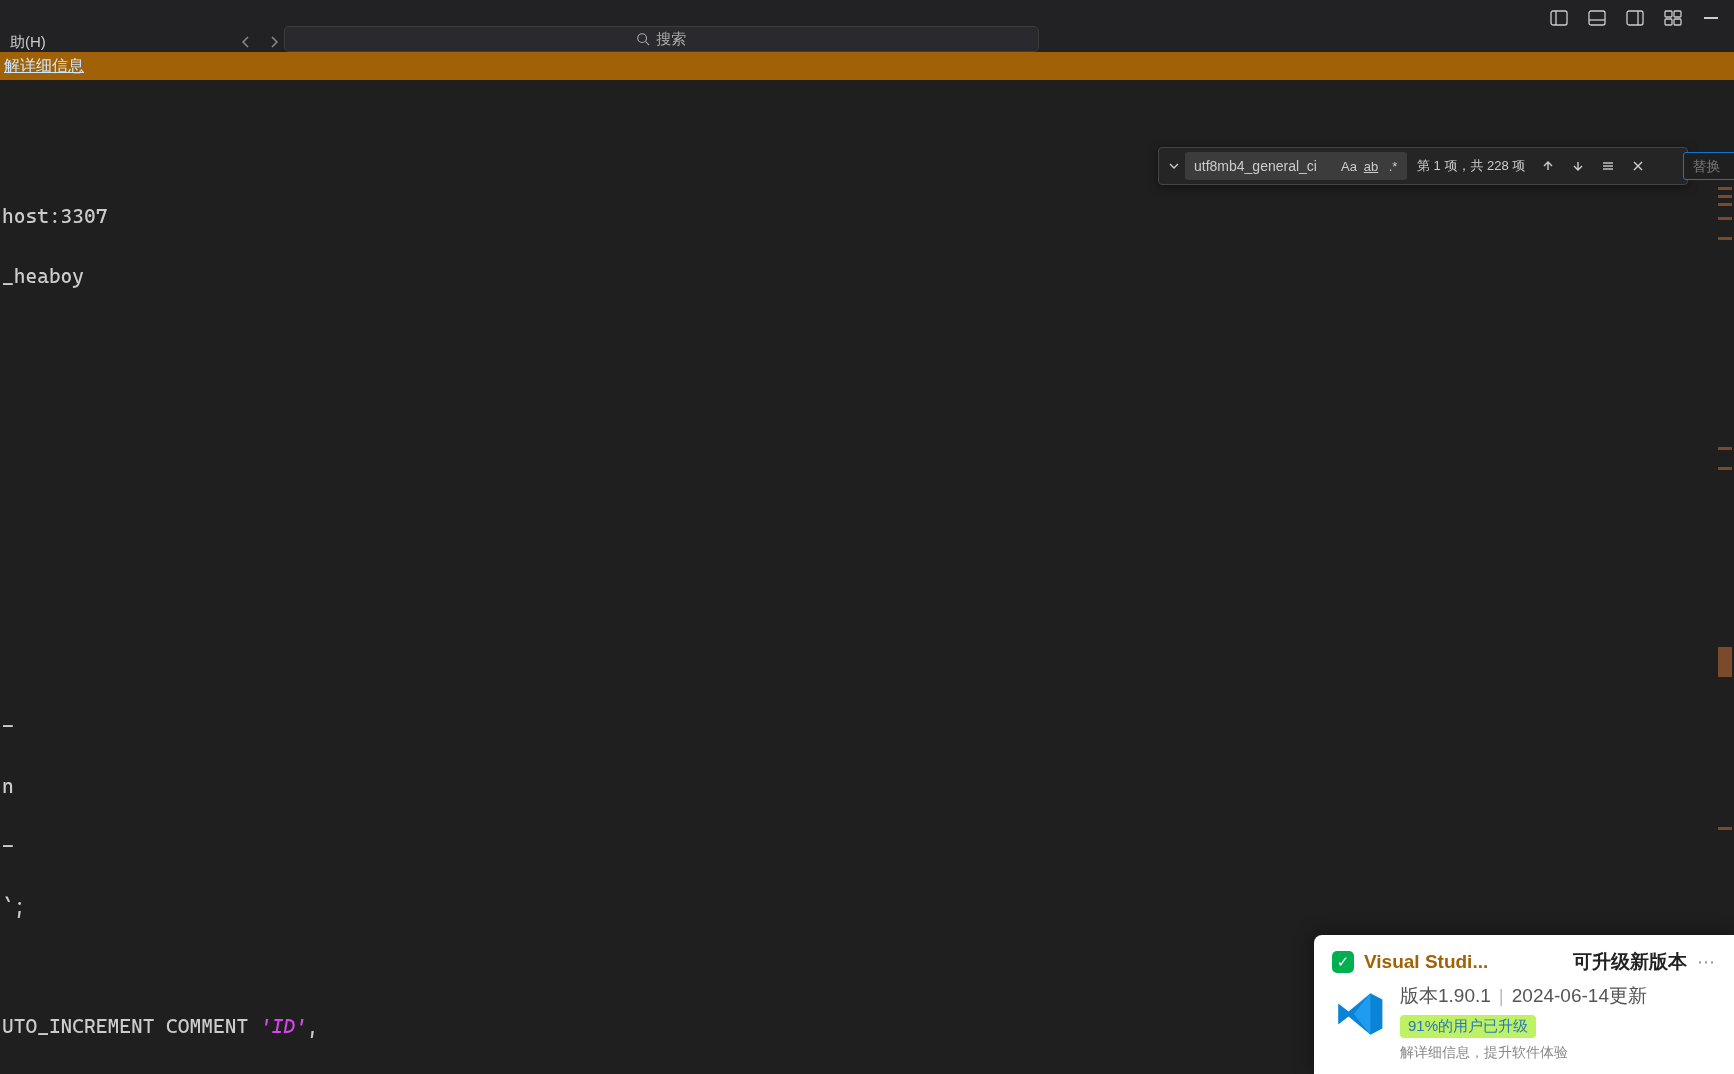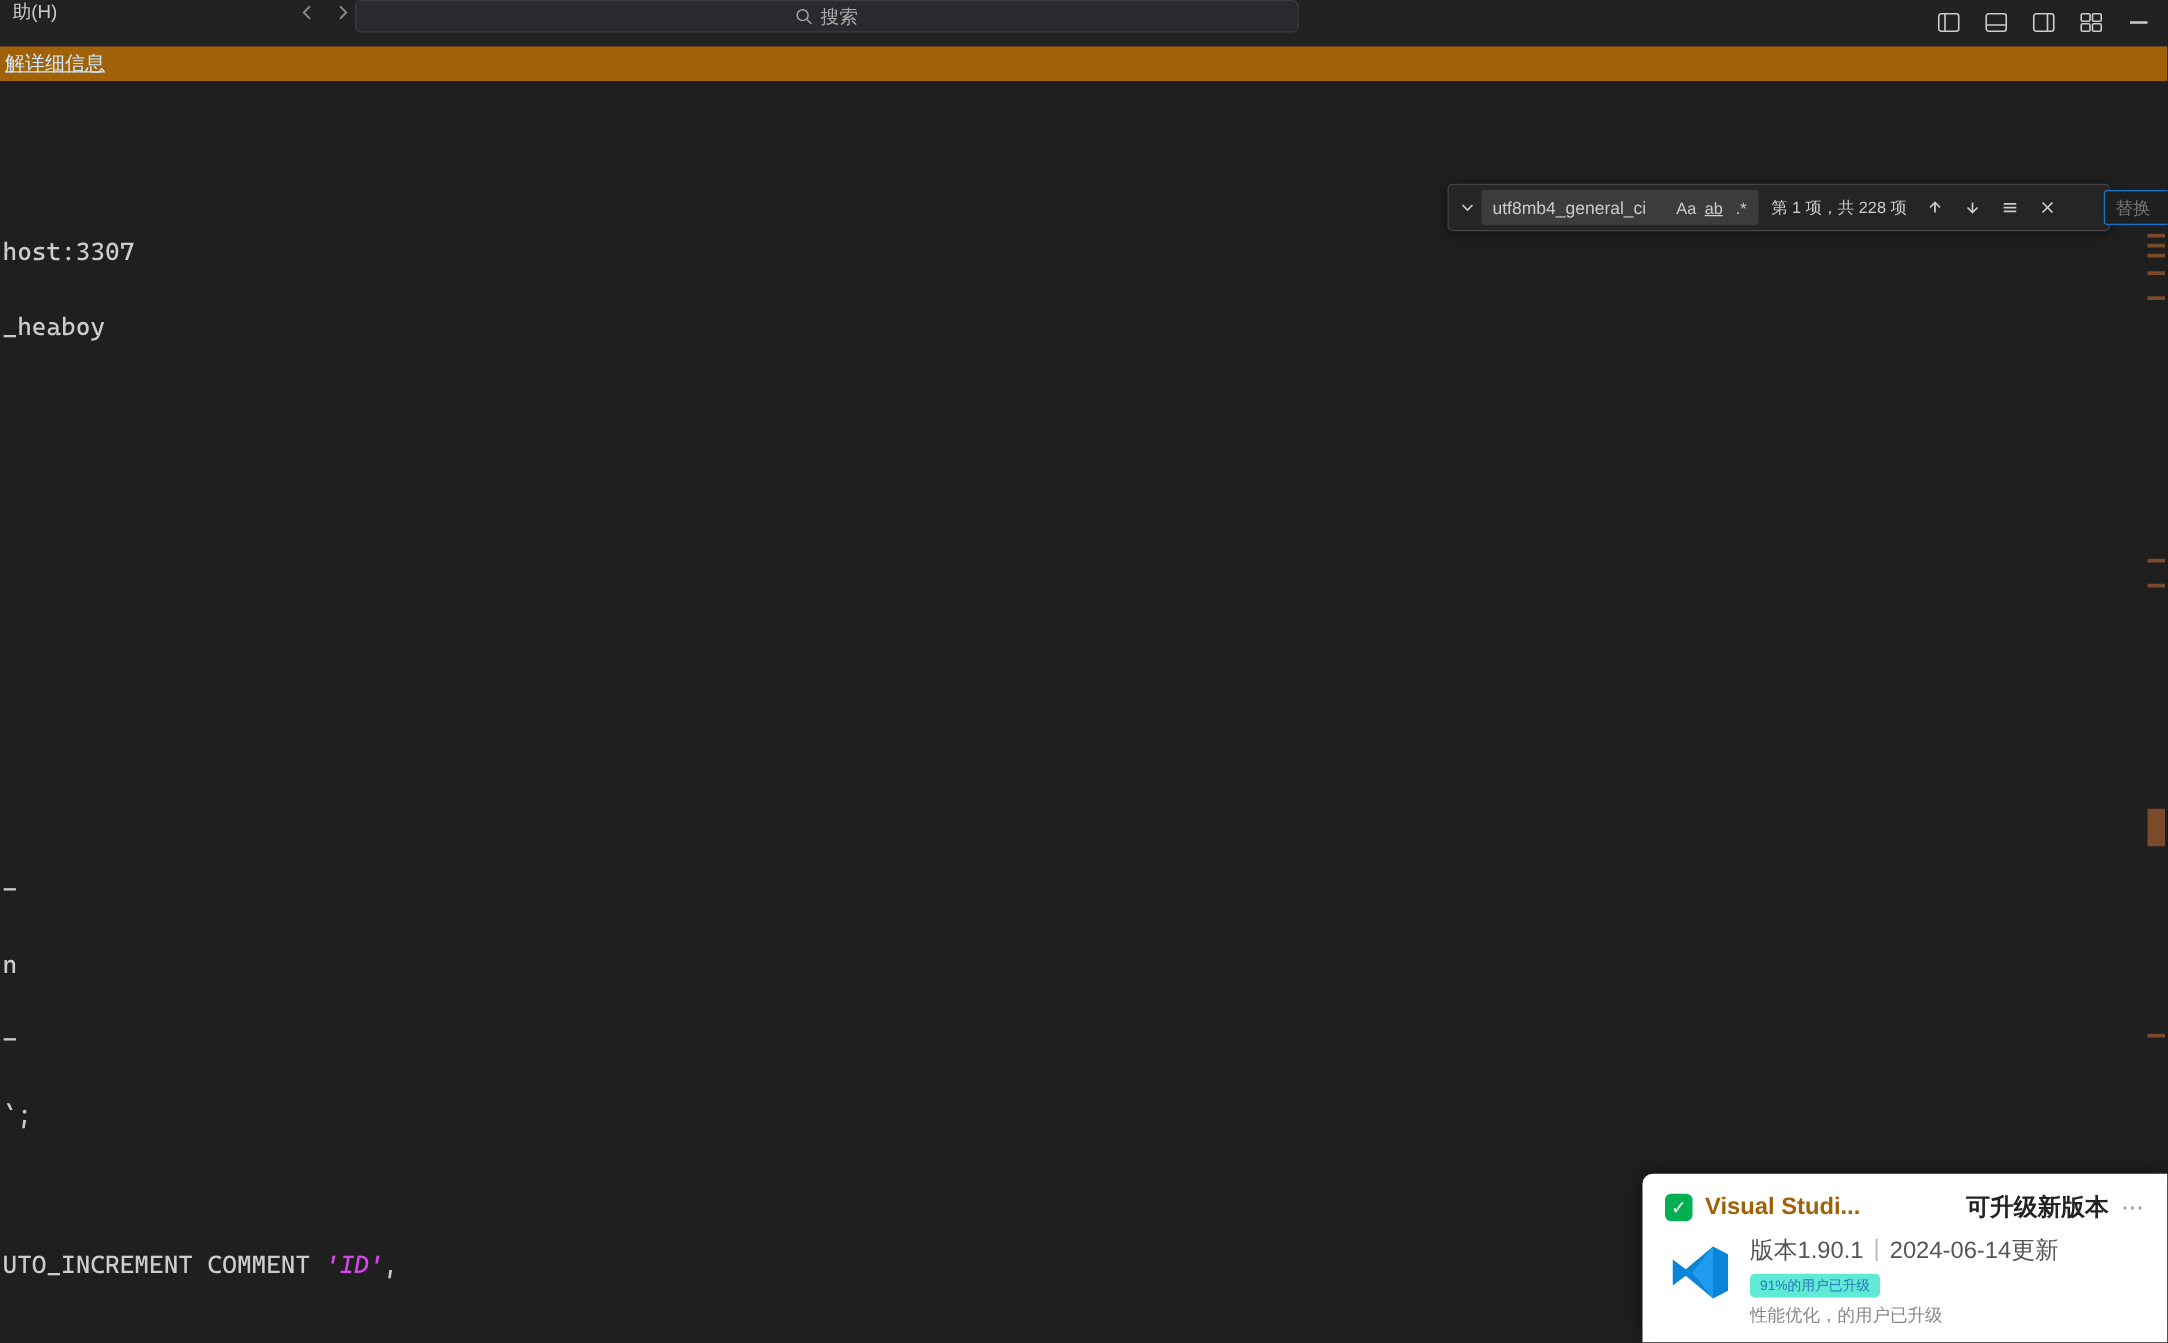--- a/index.html
+++ b/index.html
@@ -6,23 +6,23 @@
   body {
     width:1734px; height:1074px;
     background:#1f1f1f;
     font-family:"Segoe UI","Microsoft YaHei",sans-serif;
     color:#cccccc;
     overflow:hidden;
     position:relative;
   }
   
   .titlebar {
-    height:37px; width:100%;
+    height:52px; width:100%;
     background:#222225;
-    display:flex; align-items:flex-start;
+    display:flex; align-items:flex-end;
     position:relative;
   }
   .titlebar .help {
     padding:0 10px; font-size:15px; color:#ccc;
   }
   .navbtns { display:flex; gap:8px; margin-left:180px; }
   .navicon { width:20px; height:20px; display:flex; align-items:center; justify-content:center; color:#888; font-size:18px; }
   .searchbox {
     width:755px; height:26px;
     background:#2a2a2e; border:1px solid #3c3c3c; border-radius:5px;
@@ -124,22 +124,22 @@
   .toast-upgrade { font-size:19px; font-weight:600; color:#222; margin-left:6px; }
   .toast-more { color:#999; font-size:18px; letter-spacing:1px;}
   .toast-body { display:flex; gap:14px; margin-top:8px; align-items:flex-start;}
   .toast-logo {
     width:54px; height:54px;  margin-top:4px;
     display:flex; align-items:center; justify-content:center;
   }
   .toast-meta { font-size:19px; color:#555; display:flex; gap:8px; align-items:center;}
   .toast-sep { color:#bbb; }
   .toast-pill {
-    display:inline-block; background:#5eead4; color:#2a78b6;
-    font-size:11px; padding:2px 8px; border-radius:4px; margin-top:6px;
+    display:inline-block; background:#bef264; color:#2a78b6;
+    font-size:15px; padding:2px 8px; border-radius:4px; margin-top:6px;
   }
   .toast-sub { font-size:14px; color:#888; margin-top:6px;}
   
   .watermark {
     position:absolute; bottom:6px; right:6px;
     font-family:"Microsoft YaHei",sans-serif;
     text-align:right; z-index:55; color:#cfe3ef; opacity:0.55;
     user-select:none; pointer-events:none;
   }
   .watermark .line1 { font-size:36px; letter-spacing:6px; font-weight:300;}
@@ -337,16 +337,16 @@
           <path d="M72 10 L72 90 L40 50 Z" fill="#1f9cf0"></path>
         </svg>
     </div>
     <div>
       <div class="toast-meta">
         <span>版本1.90.1</span>
         <span class="toast-sep">|</span>
         <span>2024-06-14更新</span>
       </div>
       <span class="toast-pill">91%的用户已升级</span>
-      <div class="toast-sub">性能优化，的用户已升级</div>
+      <div class="toast-sub">解详细信息，提升软件体验</div>
     </div>
   </div>
 </div>
 
 </body></html>

